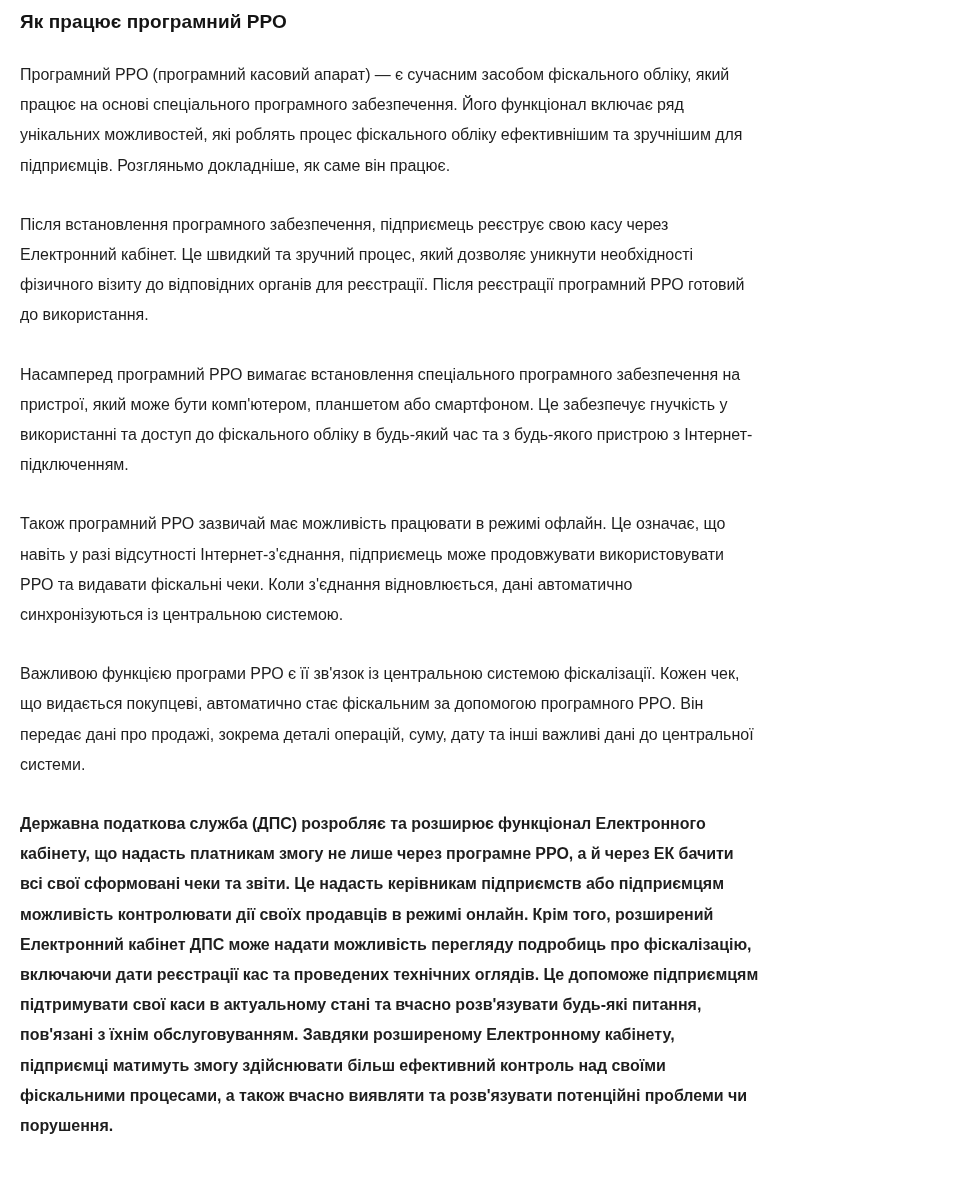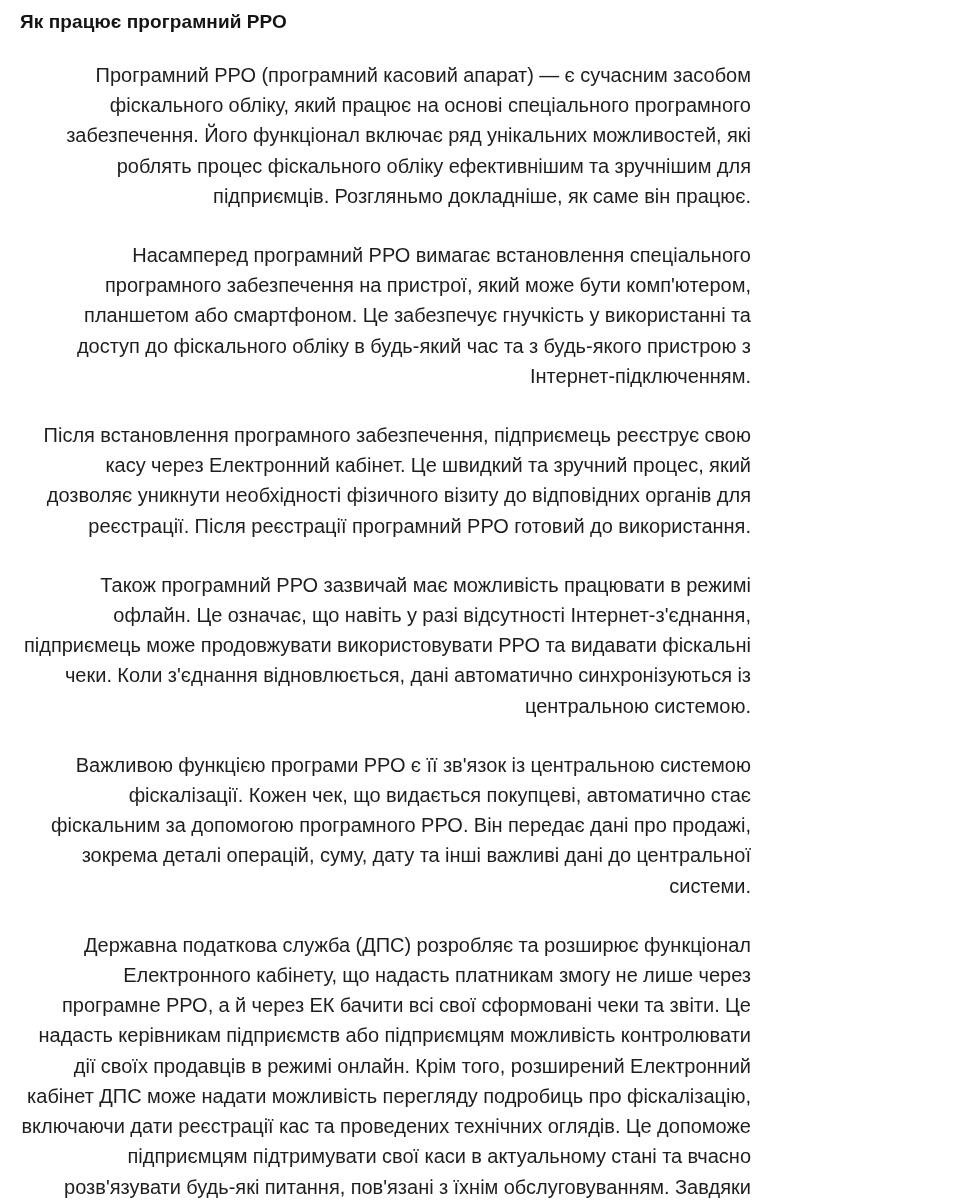--- a/index.html
+++ b/index.html
@@ -27,40 +27,41 @@
     line-height: 24px;
     font-weight: bold;
     color: #141414;
     letter-spacing: 0.1px;
   }
   .article-body {
     margin: 0;
     padding: 0;
   }
   .article-paragraph {
-    margin: 0 16px 29px 0;
+    margin: 0 8px 29px 0;
     padding: 0;
-    font-size: 20px;
+    font-size: 16px;
     line-height: 30.2px;
     font-weight: normal;
     color: #1e1e1e;
-    text-align: right;
+    text-align: left;
     word-spacing: -0.2px;
   }
   .article-paragraph:last-child {
     margin-bottom: 0;
+    font-weight: bold;
   }
 </style>
 </head>
 <body>
 
 <article class="article">
   <h1 class="article-title">Як працює програмний РРО</h1>
 
   <div class="article-body">
     <p class="article-paragraph">Програмний РРО (програмний касовий апарат) — є сучасним засобом фіскального обліку, який працює на основі спеціального програмного забезпечення. Його функціонал включає ряд унікальних можливостей, які роблять процес фіскального обліку ефективнішим та зручнішим для підприємців. Розгляньмо докладніше, як саме він працює.</p>
+    <p class="article-paragraph">Після встановлення програмного забезпечення, підприємець реєструє свою касу через Електронний кабінет. Це швидкий та зручний процес, який дозволяє уникнути необхідності фізичного візиту до відповідних органів для реєстрації. Після реєстрації програмний РРО готовий до використання.</p>
     <p class="article-paragraph">Насамперед програмний РРО вимагає встановлення спеціального програмного забезпечення на пристрої, який може бути комп'ютером, планшетом або смартфоном. Це забезпечує гнучкість у використанні та доступ до фіскального обліку в будь-який час та з будь-якого пристрою з Інтернет-підключенням.</p>
-    <p class="article-paragraph">Після встановлення програмного забезпечення, підприємець реєструє свою касу через Електронний кабінет. Це швидкий та зручний процес, який дозволяє уникнути необхідності фізичного візиту до відповідних органів для реєстрації. Після реєстрації програмний РРО готовий до використання.</p>
     <p class="article-paragraph">Також програмний РРО зазвичай має можливість працювати в режимі офлайн. Це означає, що навіть у разі відсутності Інтернет-з'єднання, підприємець може продовжувати використовувати РРО та видавати фіскальні чеки. Коли з'єднання відновлюється, дані автоматично синхронізуються із центральною системою.</p>
     <p class="article-paragraph">Важливою функцією програми РРО є її зв'язок із центральною системою фіскалізації. Кожен чек, що видається покупцеві, автоматично стає фіскальним за допомогою програмного РРО. Він передає дані про продажі, зокрема деталі операцій, суму, дату та інші важливі дані до центральної системи.</p>
     <p class="article-paragraph">Державна податкова служба (ДПС) розробляє та розширює функціонал Електронного кабінету, що надасть платникам змогу не лише через програмне РРО, а й через ЕК бачити всі свої сформовані чеки та звіти. Це надасть керівникам підприємств або підприємцям можливість контролювати дії своїх продавців в режимі онлайн. Крім того, розширений Електронний кабінет ДПС може надати можливість перегляду подробиць про фіскалізацію, включаючи дати реєстрації кас та проведених технічних оглядів. Це допоможе підприємцям підтримувати свої каси в актуальному стані та вчасно розв'язувати будь-які питання, пов'язані з їхнім обслуговуванням. Завдяки розширеному Електронному кабінету, підприємці матимуть змогу здійснювати більш ефективний контроль над своїми фіскальними процесами, а також вчасно виявляти та розв'язувати потенційні проблеми чи порушення.</p>
   </div>
 </article>
 
 </body></html>

